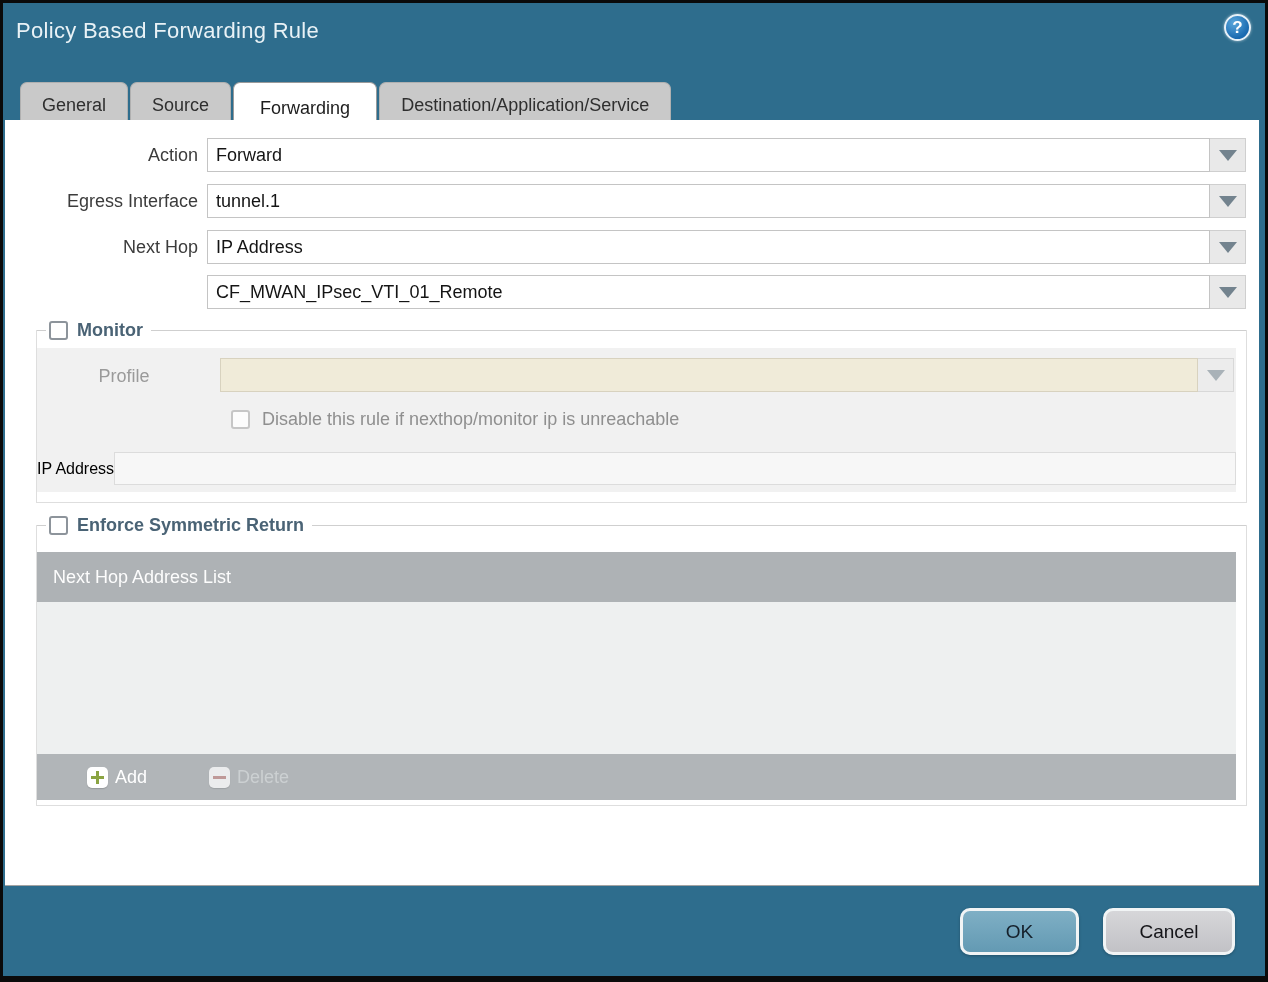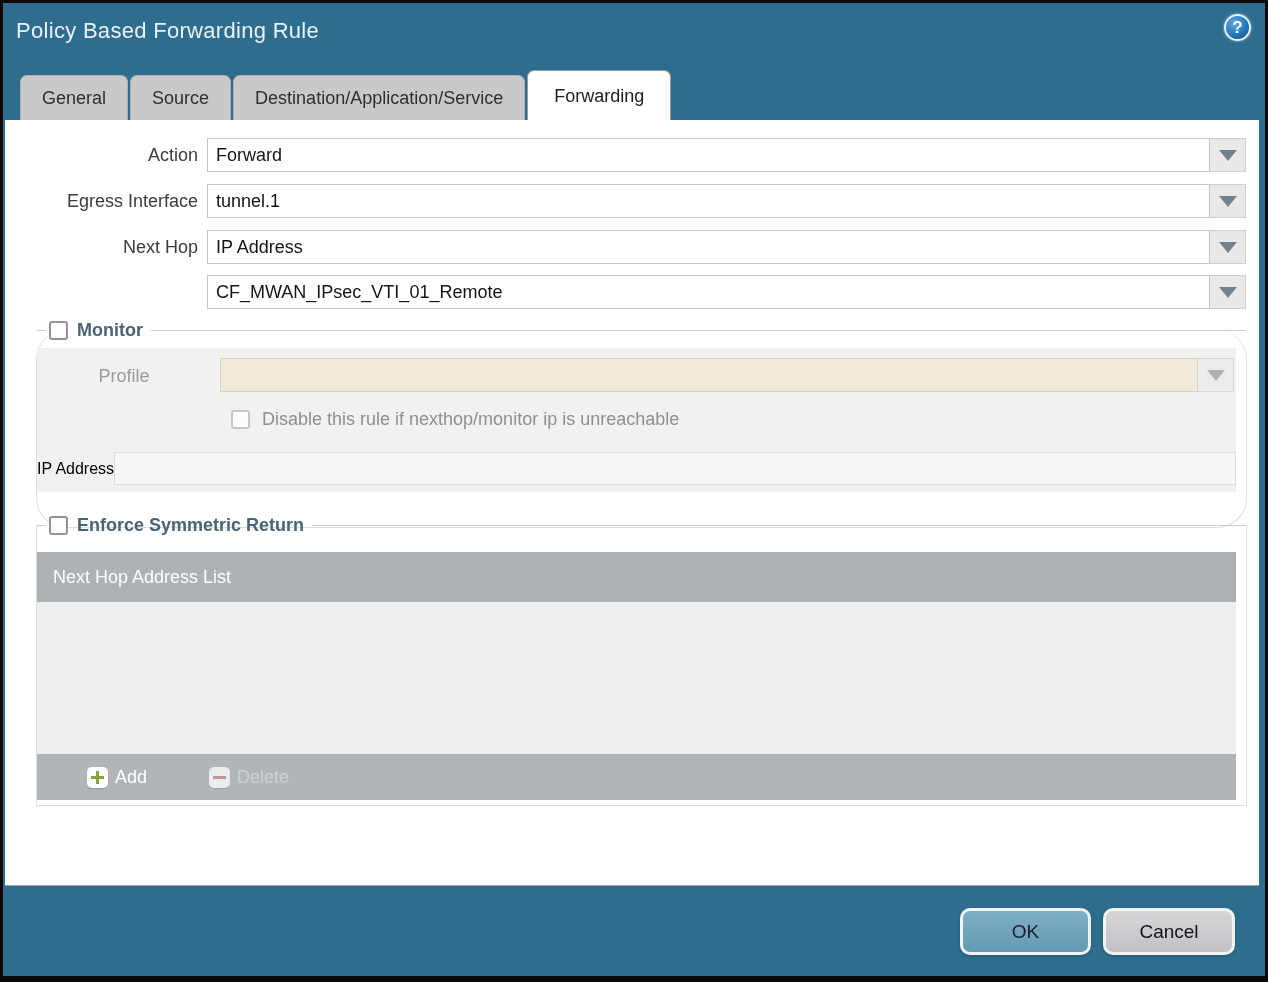--- a/index.html
+++ b/index.html
@@ -25,22 +25,22 @@
     width:27px; height:27px; border-radius:50%;
     background:radial-gradient(circle at 35% 30%, #5aa7dc, #1a6ab0 70%);
     border:2px solid #e8f1f8;
     color:#fff; font-size:17px; font-weight:bold;
     display:flex; align-items:center; justify-content:center;
     box-shadow:0 0 3px rgba(255,255,255,.6);
     cursor:pointer;
   }
   
   .tabs {
-    position:absolute; left:5px; top:67px; height:50px;
-    display:flex; align-items:flex-end;padding-left:12px;
+    position:absolute; left:5px; top:79px; height:50px;
+    display:flex; align-items:flex-start;padding-left:12px;
   }
   .tab {
     height:45px; line-height:45px;
     background:#c9c9c9; color:#2f2f2f;
     font-size:18px; padding:0 21px; margin-right:2px;
     border-radius:7px 7px 0 0;
     border:1px solid #b0b0b0; border-bottom:none;
     cursor:pointer; white-space:nowrap;
   }
   .tab.active {
@@ -134,38 +134,38 @@
   .tbtn .t-del { color:#ccd0d2; font-size:18px; }
   .tbtn.disabled { cursor:default; }
   
   .btn {
     position:absolute; top:905px; height:47px;
     border:3px solid #f1f4f5; border-radius:10px;
     font-family:"Liberation Sans", sans-serif;
     font-size:19px; color:#15202a; cursor:pointer;
     box-shadow:0 1px 3px rgba(0,0,0,.25);
   }
-  .btn.ok { left:957px; width:131px; background:linear-gradient(#7fafc5,#639ab3); }
+  .btn.ok { left:957px; width:119px; background:linear-gradient(#7fafc5,#639ab3); }
   .btn.cancel { left:1100px; width:132px; background:linear-gradient(#d6d6d9,#c2c2c6); color:#141418; }
 </style>
 </head>
 <body>
 
 <div class="dialog">
 
   <div class="titlebar">
     <span class="title">Policy Based Forwarding Rule</span>
     <div class="help">?</div>
   </div>
 
   <div class="tabs">
     <div class="tab">General</div>
     <div class="tab">Source</div>
+    <div class="tab active">Forwarding</div>
     <div class="tab">Destination/Application/Service</div>
-    <div class="tab active">Forwarding</div>
   </div>
 
   <div class="content">
 
     <div class="frow" style="top:18px;">
       <div class="lbl">Action</div>
       <input class="field" value="Forward" style="">
       <div class="ddbtn">
         <div class="arrow"></div>
       </div>
@@ -188,21 +188,21 @@
     </div>
 
     <div class="frow" style="top:155px;border-radius:9px;">
       <div class="spacer"></div>
       <input class="field" value="CF_MWAN_IPsec_VTI_01_Remote" style="">
       <div class="ddbtn">
         <div class="arrow"></div>
       </div>
     </div>
 
-    <div class="fieldset" style="top:210px; height:198px;border-radius:30px;">
+    <div class="fieldset" style="top:210px; height:173px;">
       <div class="legend-row">
         <span class="lline pre"></span>
         <span class="cb"></span>
         <span class="legend-text">Monitor</span>
         <span class="lline post"></span>
       </div>
       <div class="panel">
         <div class="prow">
           <div class="lbl2">Profile</div>
           <input class="field cream" disabled="" value="" style="">

